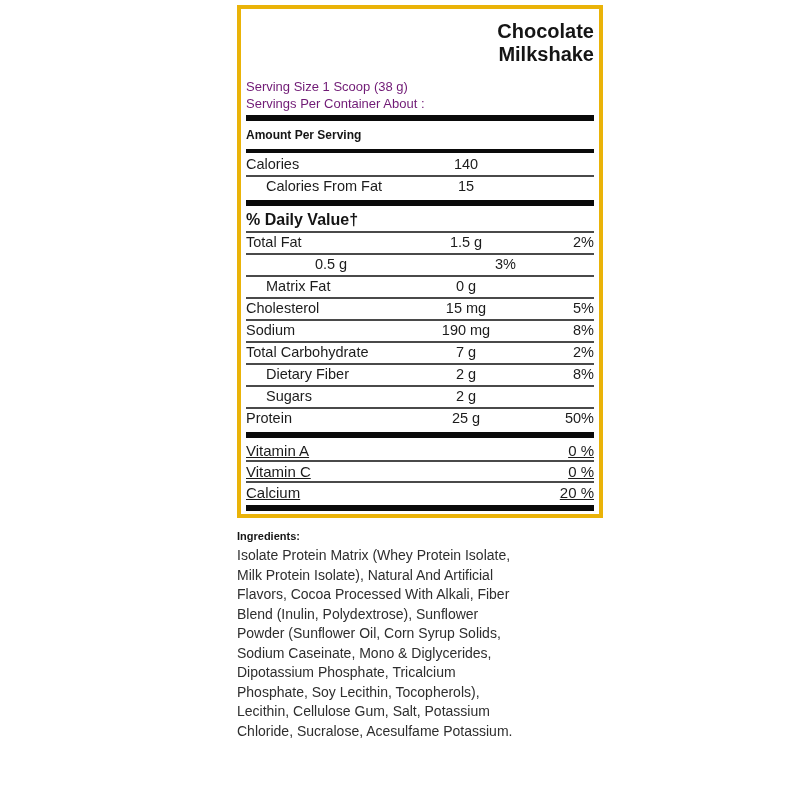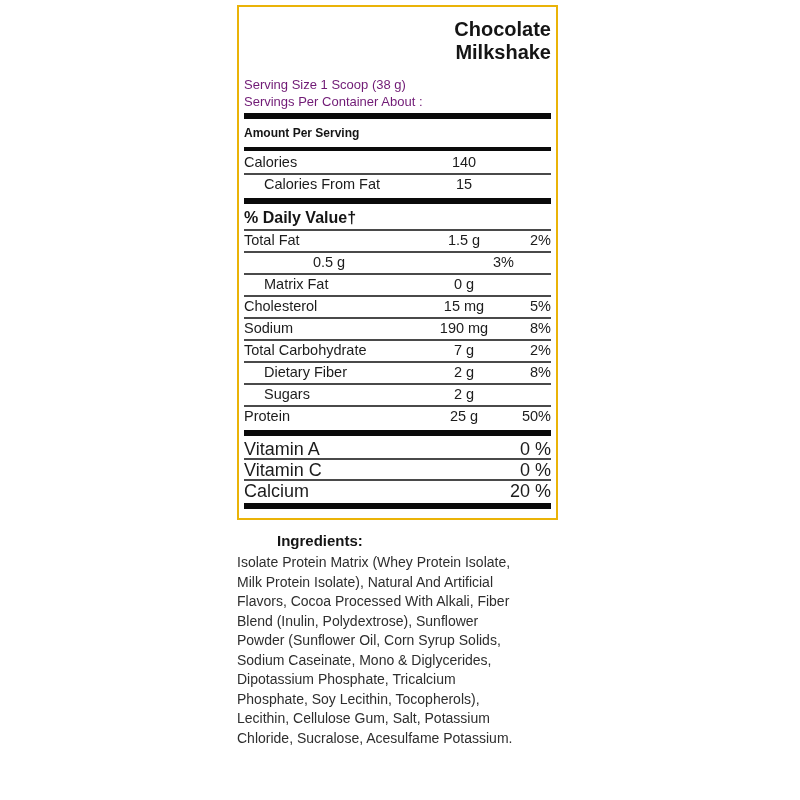--- a/index.html
+++ b/index.html
@@ -8,24 +8,24 @@
     font-family:"Liberation Sans", sans-serif;
     color:#1c1c1c;
     -webkit-font-smoothing:antialiased;
   }
   .page { position:relative; width:800px; height:800px; background:#ffffff; overflow:hidden; }
 
   .label-wrap { position:absolute; left:237px; top:5px; width:321px; }
 
   
   .nf-box {
-    width:321px;
-    border:2px solid #eab308;
+    width:366px;
+    border:4px solid #eab308;
     background:#ffffff;
-    padding:0 5px 6px 5px;
+    padding:0 5px 0 5px;
   }
   .nf-title {
     margin-top:11px;
     font-size:20px;
     font-weight:bold;
     line-height:23px;
     text-align:right;
     white-space:pre-line;
     color:#151515;
   }
@@ -54,31 +54,31 @@
   .sep { border-top:2px solid #4a4a4a; }
   .lbl-wrap2 { max-width:150px; text-indent:20px; }
 
   .dv-header {
     text-align:left; font-weight:bold; font-size:16px;
     line-height:18px; padding:2px 0; color:#151515;
   }
 
   .vrow {
     display:grid; grid-template-columns:1fr auto;
-    font-size:18px; line-height:16px; padding:1.5px 0;
+    font-size:15px; line-height:16px; padding:1.5px 0;text-decoration:underline;
   }
   .vrow .dv { text-align:right; }
 
   .footnote {
     font-size:12px; line-height:15.5px; color:#3a3a3a;
     white-space:pre-line; padding-top:4px;
   }
 
   
-  .ingredients-heading { margin-top:12px; font-size:15px; font-weight:bold; color:#151515;margin-left:40px; }
+  .ingredients-heading { margin-top:12px; font-size:11px; font-weight:bold; color:#151515; }
   .ingredients-text {
     margin-top:4px; font-size:14px; line-height:19.5px;
     white-space:pre-line; color:#2e2e2e;
   }
 </style>
 </head>
 <body>
 
 <div class="page">
   <div class="label-wrap">

